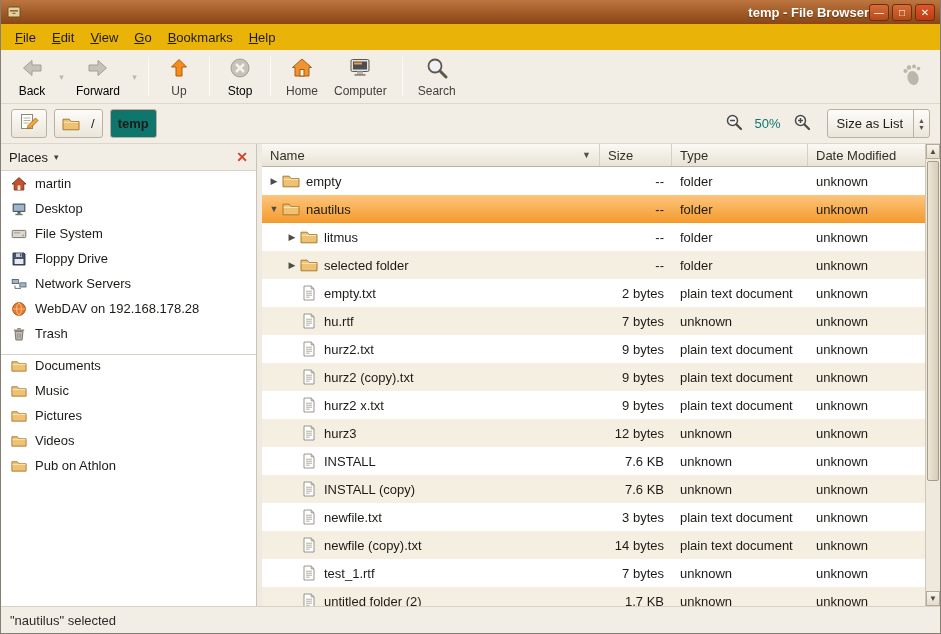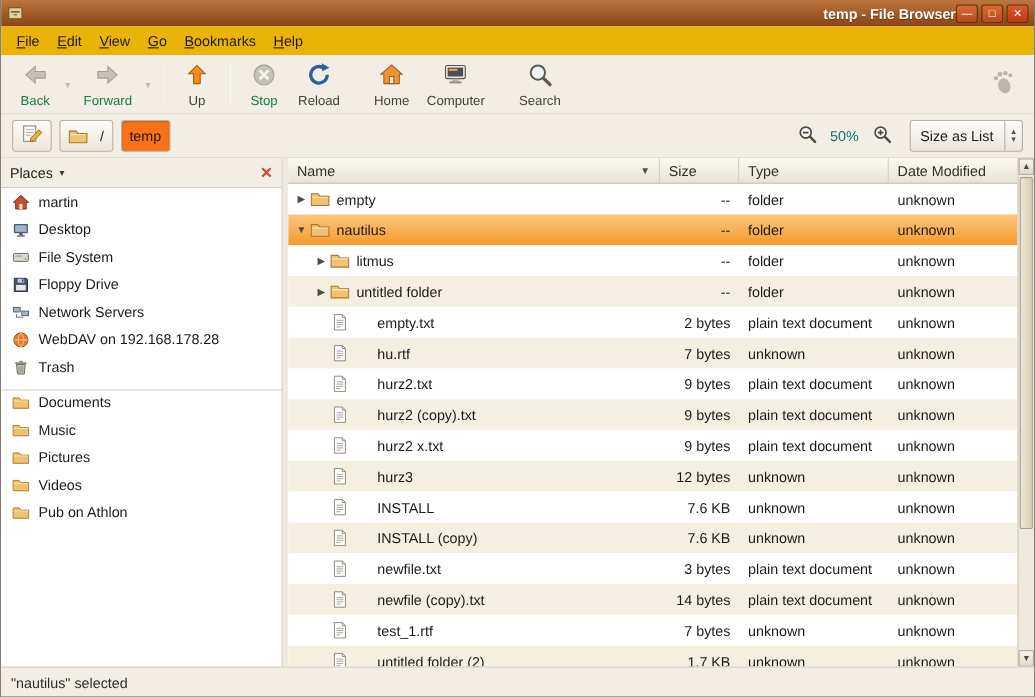--- a/index.html
+++ b/index.html
@@ -24,33 +24,33 @@
   .menubar { flex:0 0 26px; display:flex; align-items:center; padding:0 6px; background:#eab308; }
   .menu-item { display:inline-block; padding:4px 8px; }
   .menu-item::first-letter { text-decoration:underline; }
 
   
   .toolbar { flex:0 0 54px; display:flex; align-items:center; padding:2px 8px;
              background:#f2eee6; border-bottom:1px solid #ddd7cb; }
   .tbtn { display:flex; flex-direction:column; align-items:center; justify-content:center;
           gap:1px; padding:3px 8px; min-width:46px; border-radius:3px; }
   .tlabel { font-size:12px; color:#44413b; }
-  .tbtn.disabled .tlabel { color:#15803d; }
+  .tbtn.disabled .tlabel { color:#000000; }
   .tdrop { width:13px; align-self:stretch; display:flex; align-items:center; justify-content:center;
            color:#7e7a70; font-size:9px; }
   .tdrop.disabled { color:#bcb7ac; }
   .tsep { width:1px; align-self:stretch; margin:5px 7px; background:#d9d3c6; border-right:1px solid #fbfaf7; }
   .throbber { margin-left:auto; margin-right:8px; }
 
   
   .locationbar { flex:0 0 40px; display:flex; align-items:center; gap:7px; padding:0 10px;
                  background:#f2eee6; border-bottom:1px solid #ddd7cb; }
   .lbtn { height:29px; display:flex; align-items:center; gap:5px; padding:0 7px;
           background:linear-gradient(#fdfcfa,#ebe6da); border:1px solid #b9b2a2; border-radius:3px; }
-  .lbtn.pressed { background:#f97316; box-shadow:inset 0 1px 2px rgba(90,80,60,.4); font-weight:normal; }
+  .lbtn.pressed { background:#0f766e; box-shadow:inset 0 1px 2px rgba(90,80,60,.4); font-weight:bold; }
   .spacer { flex:1; }
   .zbtn { padding:2px 3px; display:flex; align-items:center; }
   .zoomlabel { padding:0 2px; color:#0f766e; }
   .viewcombo { height:29px; display:flex; align-items:center; margin-left:6px;
                background:linear-gradient(#fdfcfa,#ebe6da); border:1px solid #b9b2a2; border-radius:3px; }
   .vlabel { padding:0 10px 0 9px; }
   .spin { border-left:1px solid #b9b2a2; align-self:stretch; display:flex; flex-direction:column;
           justify-content:center; padding:0 4px; font-size:7px; line-height:7px; color:#57534b; }
 
   
@@ -79,21 +79,21 @@
   .row { height:28px; display:flex; align-items:center; background:#fff; }
   .row:nth-child(even) { background:#f5efe1; }
   .row.selected { background:linear-gradient(#fdc57d,#f49a2c); }
   .cell { padding:0 8px; white-space:nowrap; overflow:hidden; }
   .cell.name { width:338px; display:flex; align-items:center; padding:0; }
   .cell.size { width:72px; text-align:right; }
   .cell.type { width:136px; }
   .cell.date { flex:1; }
   .pad0 { padding-left:4px !important; }
   .pad1 { padding-left:22px !important; }
-  .pad2 { padding-left:38px !important;gap:19px; }
+  .pad2 { padding-left:38px !important; }
   .exp { width:16px; flex:0 0 16px; font-size:9px; color:#504c44; text-align:center; }
   .fileicon { width:18px; height:16px; flex:0 0 18px; margin-right:6px; }
 
   .scrollbar { flex:0 0 15px; background:#efe9dd; border-left:1px solid #cfc8ba; display:flex; flex-direction:column; }
   .sb-btn { flex:0 0 15px; display:flex; align-items:center; justify-content:center; font-size:8px;
             color:#4e4a42; background:linear-gradient(#f7f4ec,#e2dccd); border:1px solid #b3ab99; }
   .sb-track { flex:1; position:relative; }
   .sb-thumb { position:absolute; left:1px; right:1px; top:2px; height:74%;
               background:linear-gradient(to right,#ece5d6,#d7cdb8); border:1px solid #a69d89; border-radius:2px; }
 
@@ -209,27 +209,20 @@
       <span class="tlabel">Up</span>
     </div>
     <div class="tsep"></div>
     <div class="tbtn disabled">
       <span><svg viewBox="0 0 24 24" width="26" height="24">
             <circle cx="12" cy="12" r="9" fill="#c7c2b7" stroke="#a59f92"></circle>
             <path d="M8 8 L16 16 M16 8 L8 16" stroke="#f4f2ec" stroke-width="2.5"></path>
           </svg></span>
       <span class="tlabel">Stop</span>
     </div>
-    <div class="tbtn">
-      <span><svg viewBox="0 0 24 24" width="26" height="24">
-            <path d="M19.5 12 a7.5 7.5 0 1 1 -2.6-5.7" fill="none" stroke="#2a5ea8" stroke-width="3"></path>
-            <path d="M14.5 1.5 L21.5 5.5 L15 8.8 Z" fill="#2a5ea8"></path>
-          </svg></span>
-      <span class="tlabel">Reload</span>
-    </div>
     <div class="tsep"></div>
     <div class="tbtn">
       <span><svg viewBox="0 0 24 24" width="26" height="24">
             <path d="M12 3 L21.5 11.5 H19 V20 H5 V11.5 H2.5 Z" fill="#ef9333" stroke="#a35d12"></path>
             <rect x="10" y="13.5" width="4" height="6.5" fill="#fdf4e4" stroke="#a35d12"></rect>
           </svg></span>
       <span class="tlabel">Home</span>
     </div>
     <div class="tbtn">
       <span><svg viewBox="0 0 24 24" width="26" height="24">
@@ -445,21 +438,21 @@
           <div class="cell type">folder</div>
           <div class="cell date">unknown</div>
         </div>
 
         <div class="row">
           <div class="cell name pad1">
             <span class="exp">▶</span>
             <svg class="fileicon">
                 <use href="#i-folder"></use>
               </svg>
-            <span>untitled folder</span>
+            <span>selected folder</span>
           </div>
           <div class="cell size">--</div>
           <div class="cell type">folder</div>
           <div class="cell date">unknown</div>
         </div>
 
         <div class="row">
           <div class="cell name pad2">
             <svg class="fileicon">
                 <use href="#i-textfile"></use>

